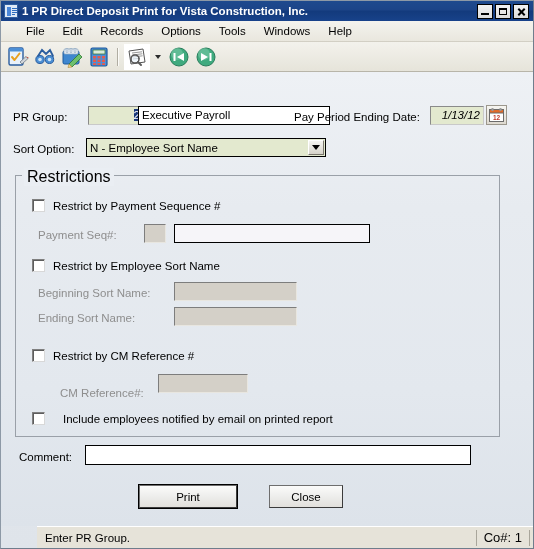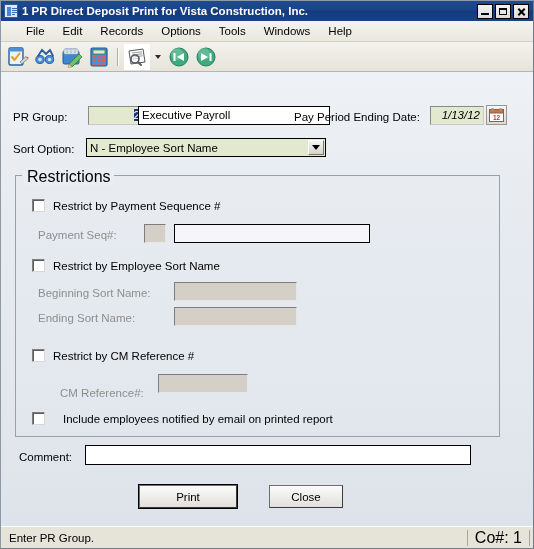--- a/index.html
+++ b/index.html
@@ -300,33 +300,34 @@
   
   .statusbar {
     flex: 0 0 22px;
     height: 22px;
     background: #e6e3d9;
     border-top: 1px solid #ffffff;
     display: flex;
     align-items: center;
     box-sizing: border-box;
     padding: 0 3px;
+    margin-left: 36px;
   }
   .sb-main {
     flex: 1 1 auto;
     font-size: 11.5px;
     padding-left: 5px;
     color: #000;
     border-right: 1px solid #a9a69b;
     height: 16px;
     line-height: 16px;
   }
   .sb-co {
     flex: 0 0 auto;
-    font-size: 16px;
+    font-size: 13px;
     padding: 0 7px;
     height: 16px;
     line-height:16px;
     border-right: 1px solid #a9a69b;
     color: #000;
   }
 </style>
 </head>
 <body>
 

